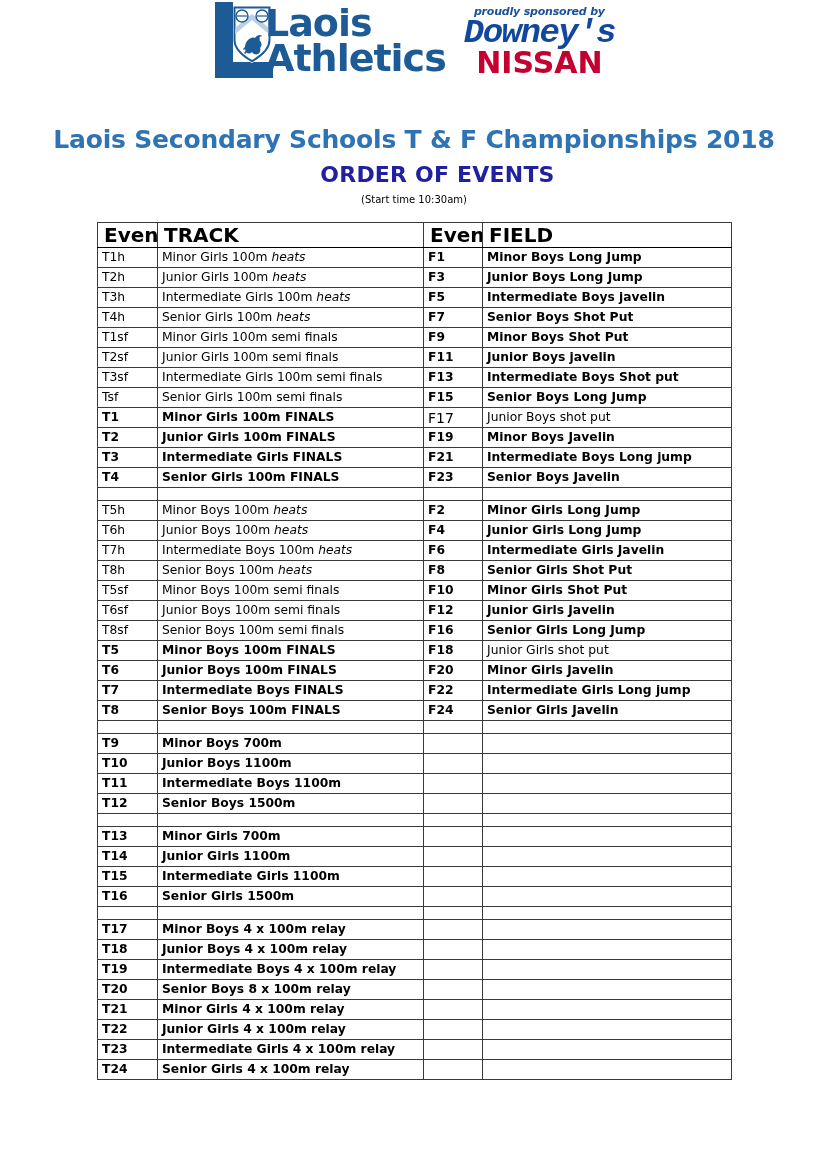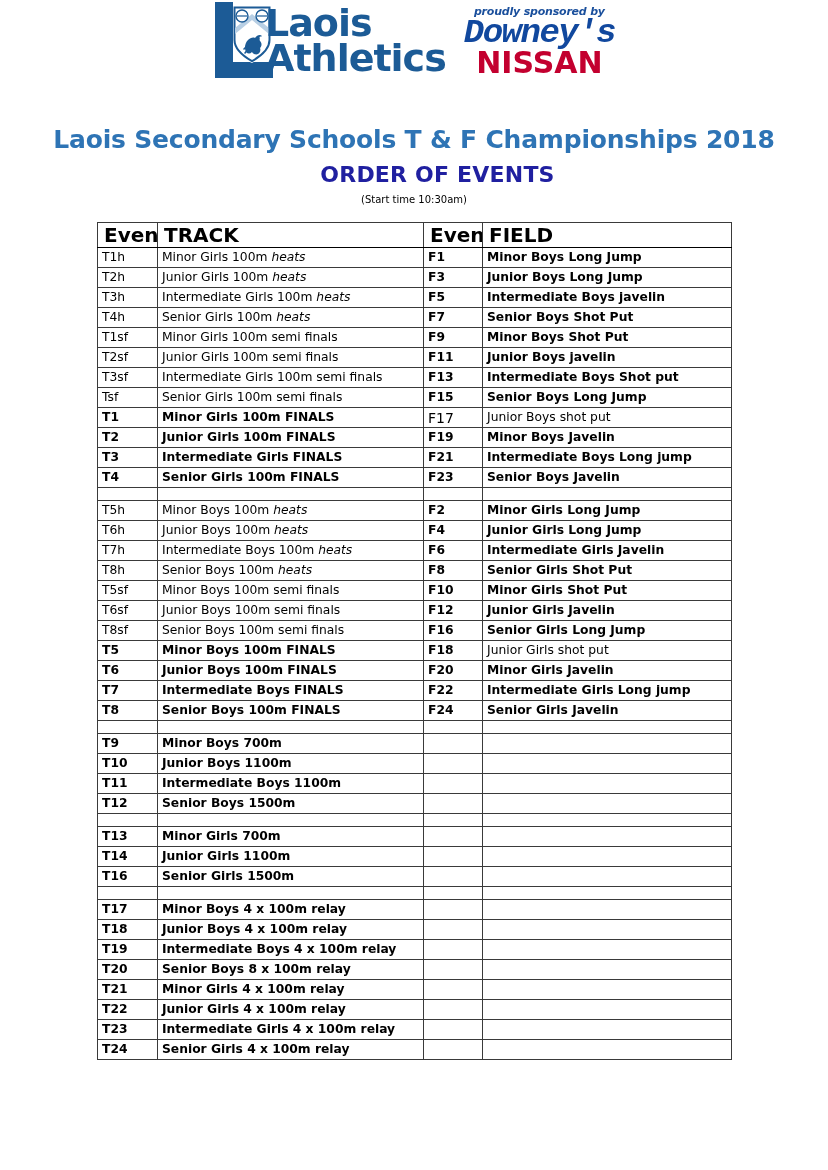--- a/index.html
+++ b/index.html
@@ -417,20 +417,26 @@
           <td class="ev-field b"></td>
           <td class="name-cell n"></td>
         </tr>
         <tr>
           <td class="ev-track b">T14</td>
           <td class="name-cell b">Junior Girls 1100m</td>
           <td class="ev-field b"></td>
           <td class="name-cell n"></td>
         </tr>
         <tr>
+          <td class="ev-track b">T15</td>
+          <td class="name-cell b">Intermediate Girls 1100m</td>
+          <td class="ev-field b"></td>
+          <td class="name-cell n"></td>
+        </tr>
+        <tr>
           <td class="ev-track b">T16</td>
           <td class="name-cell b">Senior Girls 1500m</td>
           <td class="ev-field b"></td>
           <td class="name-cell n"></td>
         </tr>
         <tr class="spacer">
           <td class="s-left"></td>
           <td></td>
           <td></td>
           <td></td>

